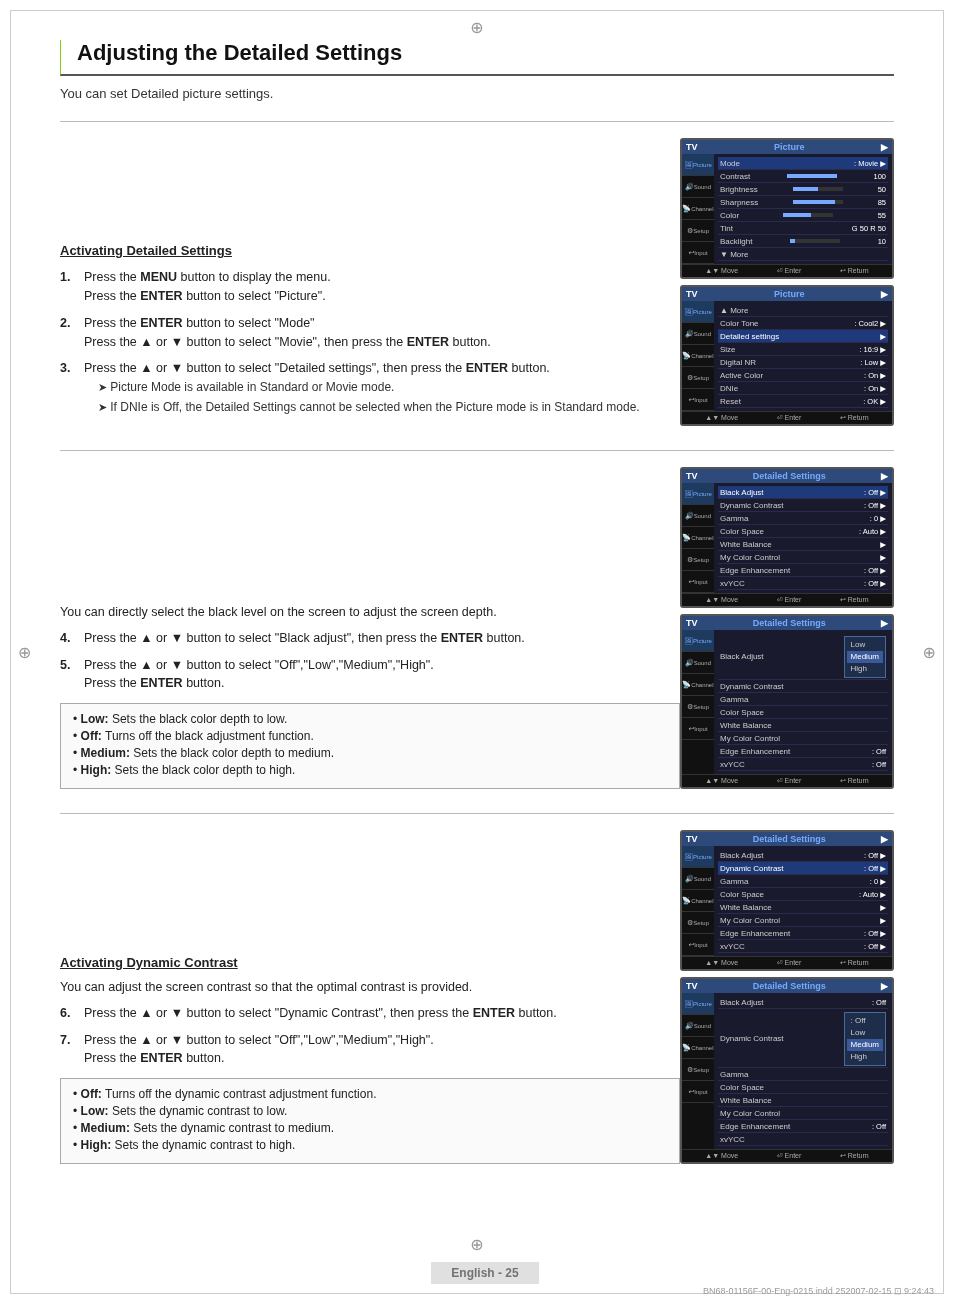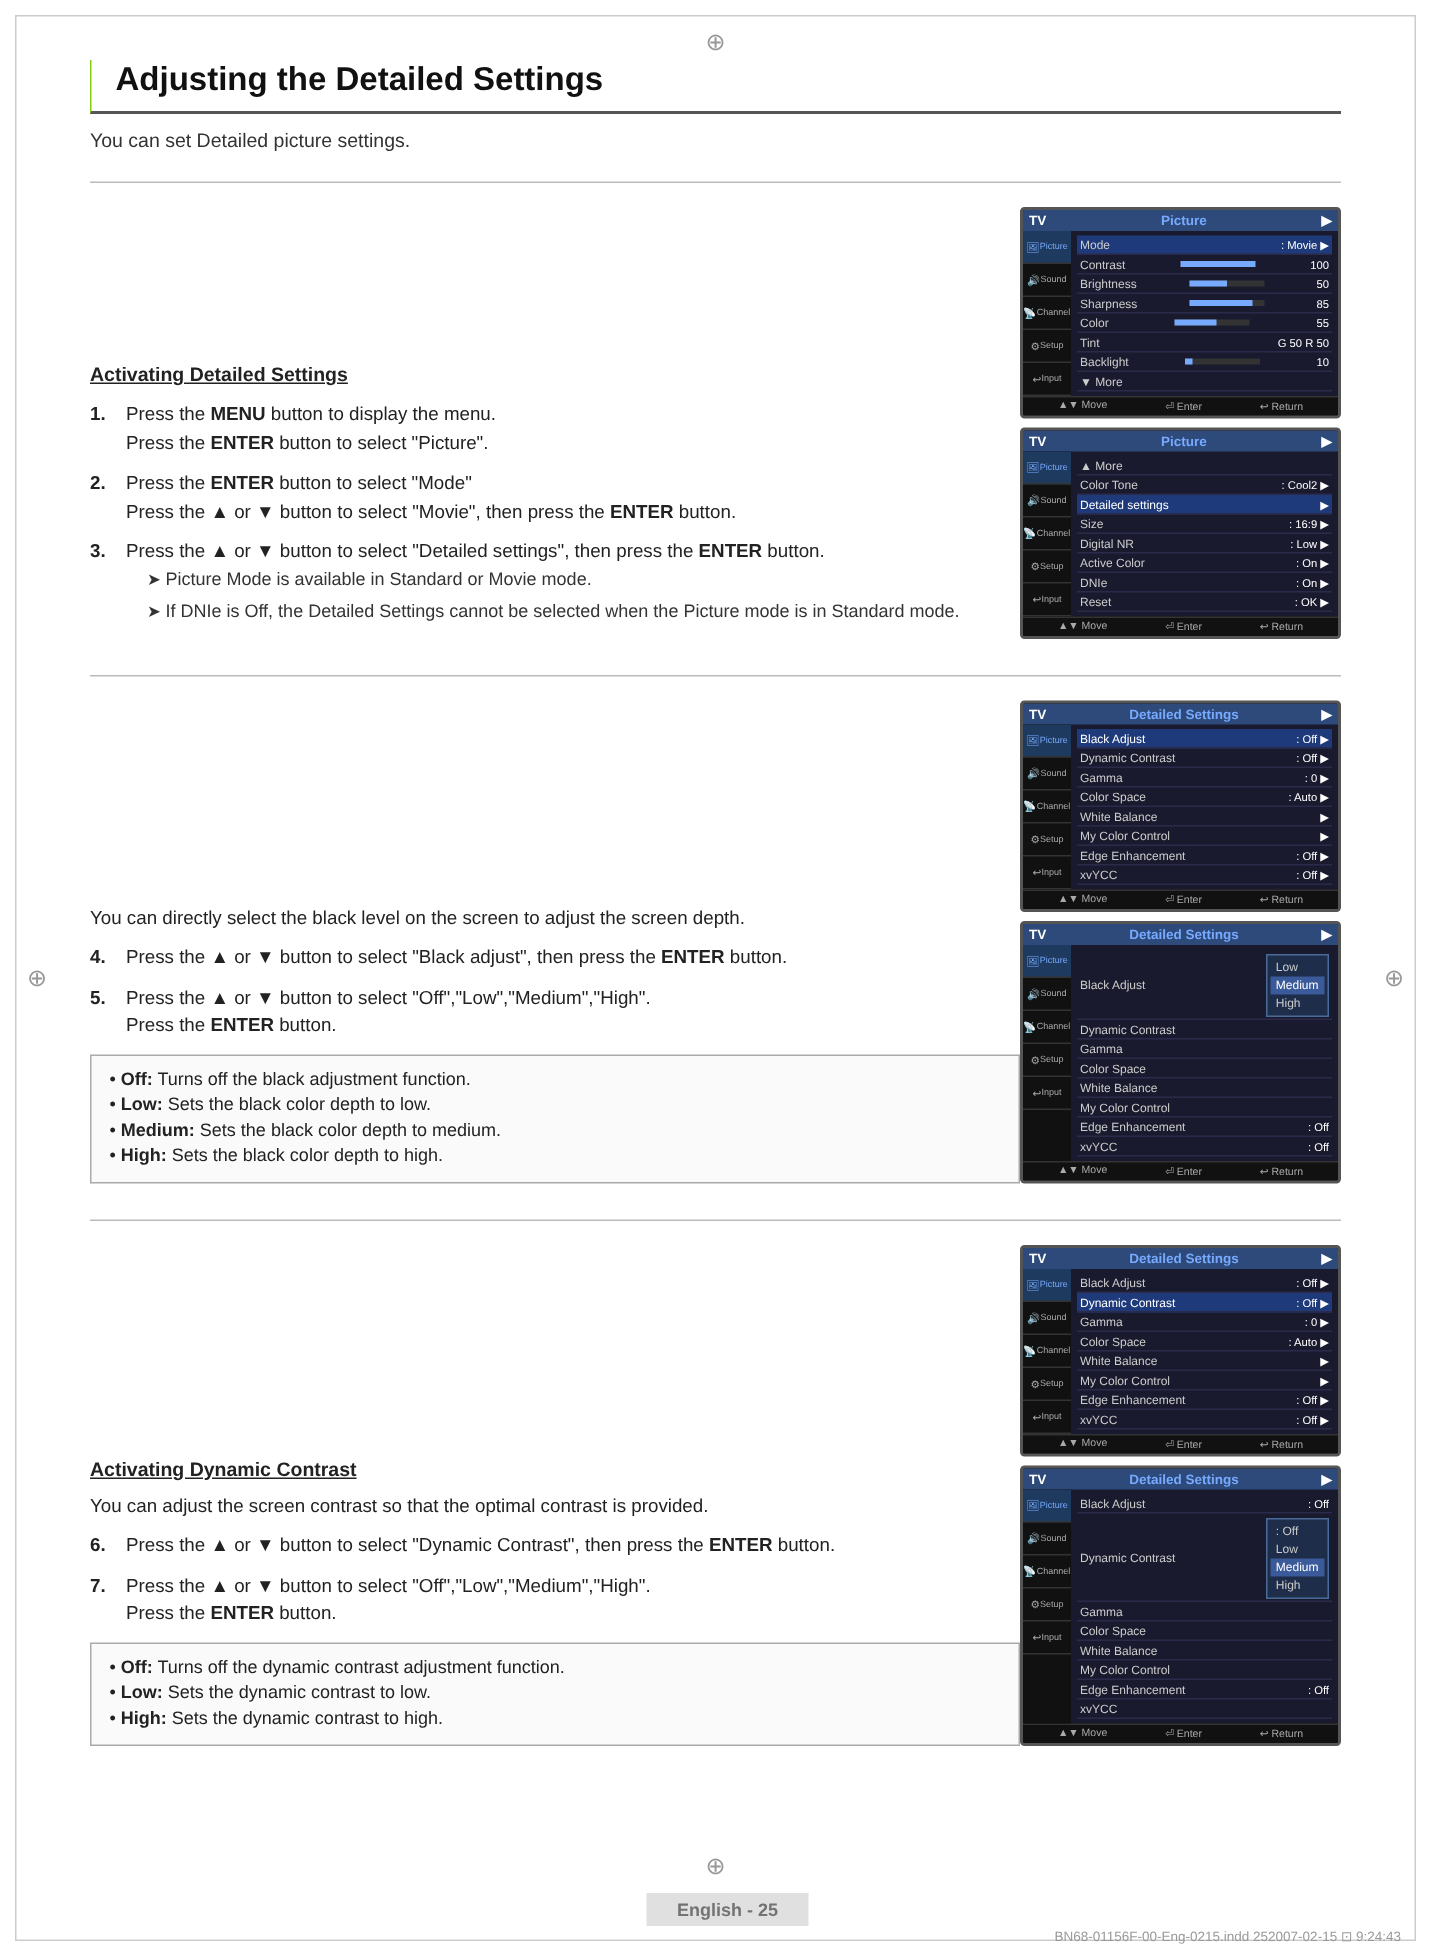--- a/index.html
+++ b/index.html
@@ -471,22 +471,22 @@
           <span class="step-num">4.</span>
           Press the ▲ or ▼ button to select "Black adjust", then press the <strong>ENTER</strong> button.
         </li>
         <li>
           <span class="step-num">5.</span>
           Press the ▲ or ▼ button to select "Off","Low","Medium","High".<br>
           Press the <strong>ENTER</strong> button.
         </li>
       </ol>
       <div class="info-box">
+        <div class="info-item"><strong>Low:</strong> Sets the black color depth to low.</div>
         <div class="info-item"><strong>Off:</strong> Turns off the black adjustment function.</div>
-        <div class="info-item"><strong>Low:</strong> Sets the black color depth to low.</div>
         <div class="info-item"><strong>Medium:</strong> Sets the black color depth to medium.</div>
         <div class="info-item"><strong>High:</strong> Sets the black color depth to high.</div>
       </div>
     </div>
     <div class="section-screenshots">
 
       <div class="tv-screen">
         <div class="tv-header">
           <span>TV</span>
           <span class="tv-title">Detailed Settings</span>
@@ -612,20 +612,21 @@
         </li>
         <li>
           <span class="step-num">7.</span>
           Press the ▲ or ▼ button to select "Off","Low","Medium","High".<br>
           Press the <strong>ENTER</strong> button.
         </li>
       </ol>
       <div class="info-box">
         <div class="info-item"><strong>Off:</strong> Turns off the dynamic contrast adjustment function.</div>
         <div class="info-item"><strong>Low:</strong> Sets the dynamic contrast to low.</div>
+        <div class="info-item"><strong>Medium:</strong> Sets the dynamic contrast to medium.</div>
         <div class="info-item"><strong>High:</strong> Sets the dynamic contrast to high.</div>
       </div>
     </div>
     <div class="section-screenshots">
 
       <div class="tv-screen">
         <div class="tv-header">
           <span>TV</span>
           <span class="tv-title">Detailed Settings</span>
           <span>▶</span>

